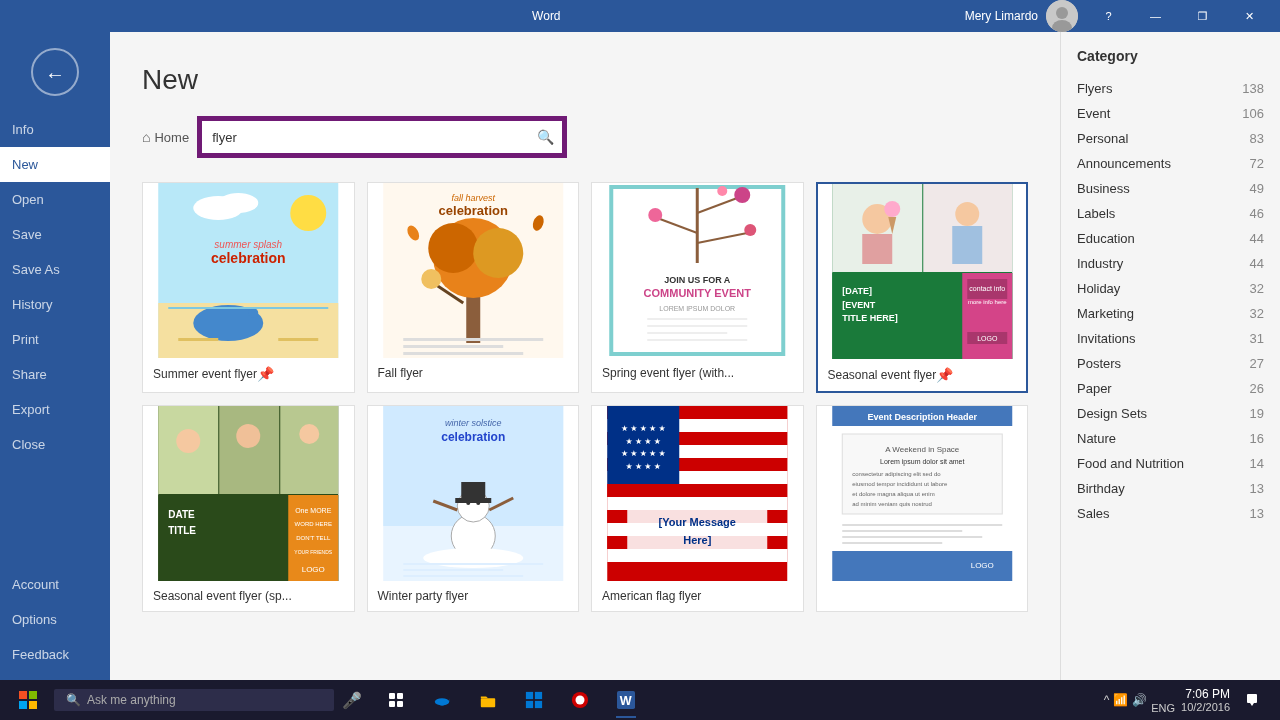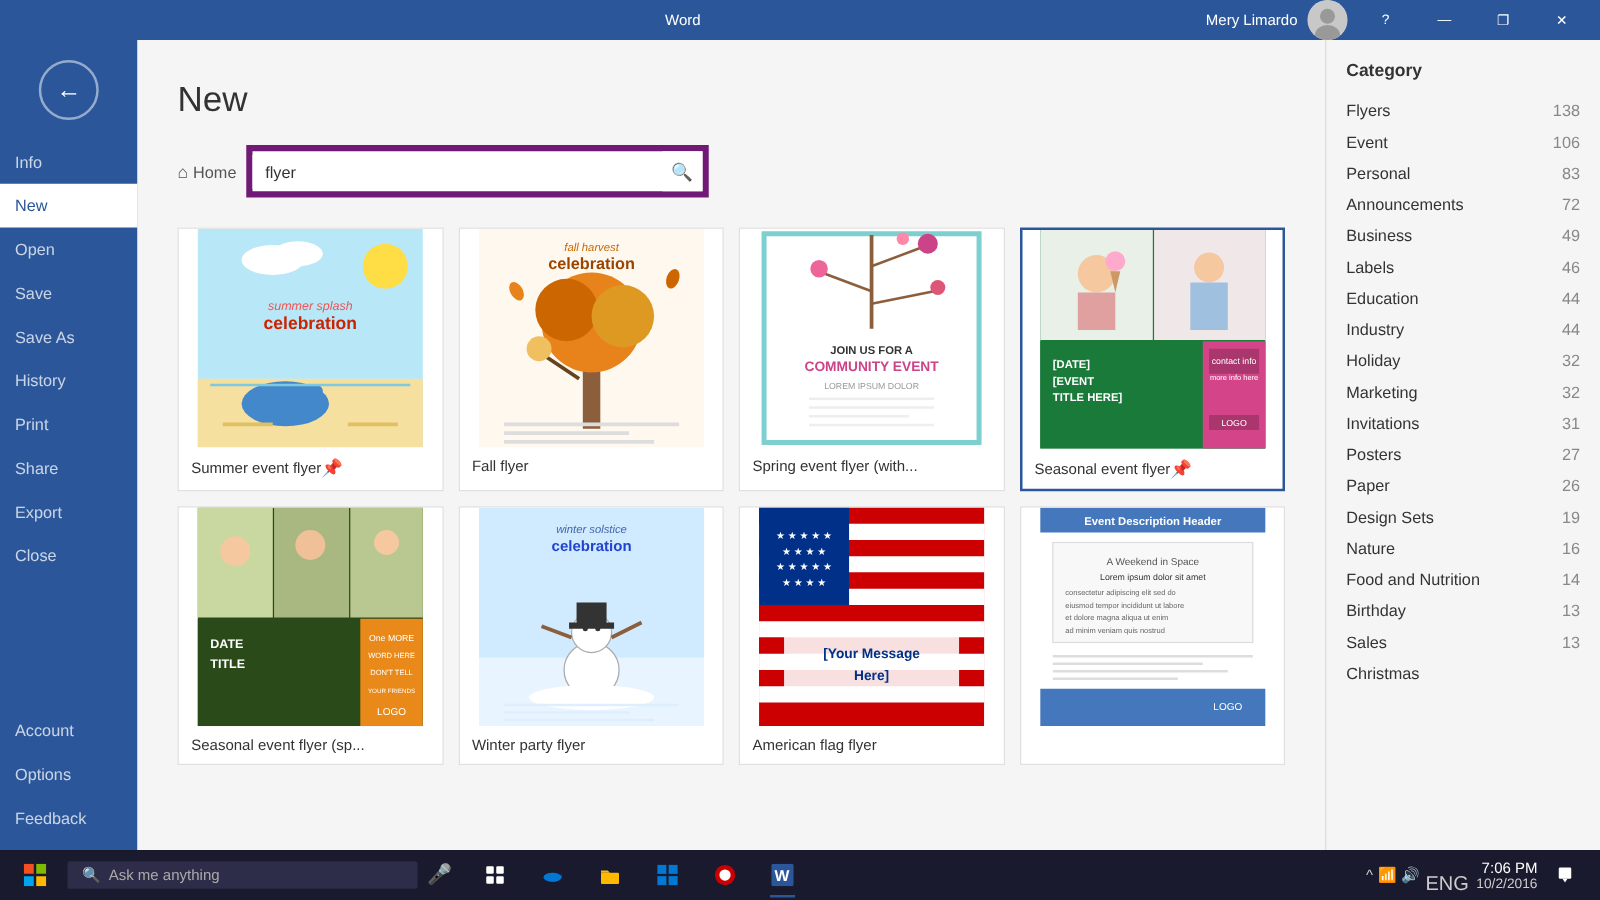--- a/index.html
+++ b/index.html
@@ -613,24 +613,20 @@
           <span class="category-count">14</span>
         </div>
         <div class="category-item">
           <span>Birthday</span>
           <span class="category-count">13</span>
         </div>
         <div class="category-item">
           <span>Sales</span>
           <span class="category-count">13</span>
         </div>
-        <div class="category-item">
-          <span>Christmas</span>
-          <span class="category-count"></span>
-        </div>
       </div>
   </div>
 </div>
 
 <div class="taskbar">
   <div class="taskbar-start">
     <svg width="18" height="18" viewBox="0 0 18 18" fill="none" xmlns="http://www.w3.org/2000/svg">
       <rect x="0" y="0" width="8" height="8" fill="#f25022"></rect>
       <rect x="10" y="0" width="8" height="8" fill="#7fba00"></rect>
       <rect x="0" y="10" width="8" height="8" fill="#00a4ef"></rect>
@@ -685,21 +681,21 @@
         <rect width="20" height="20" rx="2" fill="#2b579a"></rect>
         <text x="3" y="15" fill="white" font-size="14" font-weight="bold">W</text>
       </svg>
     </div>
   </div>
   <div class="taskbar-right">
     <div class="taskbar-systray">
       <span class="systray-icon">^</span>
       <span class="systray-icon">📶</span>
       <span class="systray-icon">🔊</span>
-      <span class="systray-icon" style="color:#ccc;font-size:16px;margin-top:16px;">ENG</span>
+      <span class="systray-icon" style="color:#ccc;font-size:11px;margin-top:16px;">ENG</span>
     </div>
     <div class="taskbar-clock">
       <div class="clock-time">7:06 PM</div>
       <div class="clock-date">10/2/2016</div>
     </div>
     <div class="taskbar-notif">
       <svg width="14" height="14" viewBox="0 0 14 14" fill="white">
         <rect x="2" y="1" width="10" height="9" rx="1"></rect>
         <polygon points="5,10 9,10 7,13"></polygon>
       </svg>

